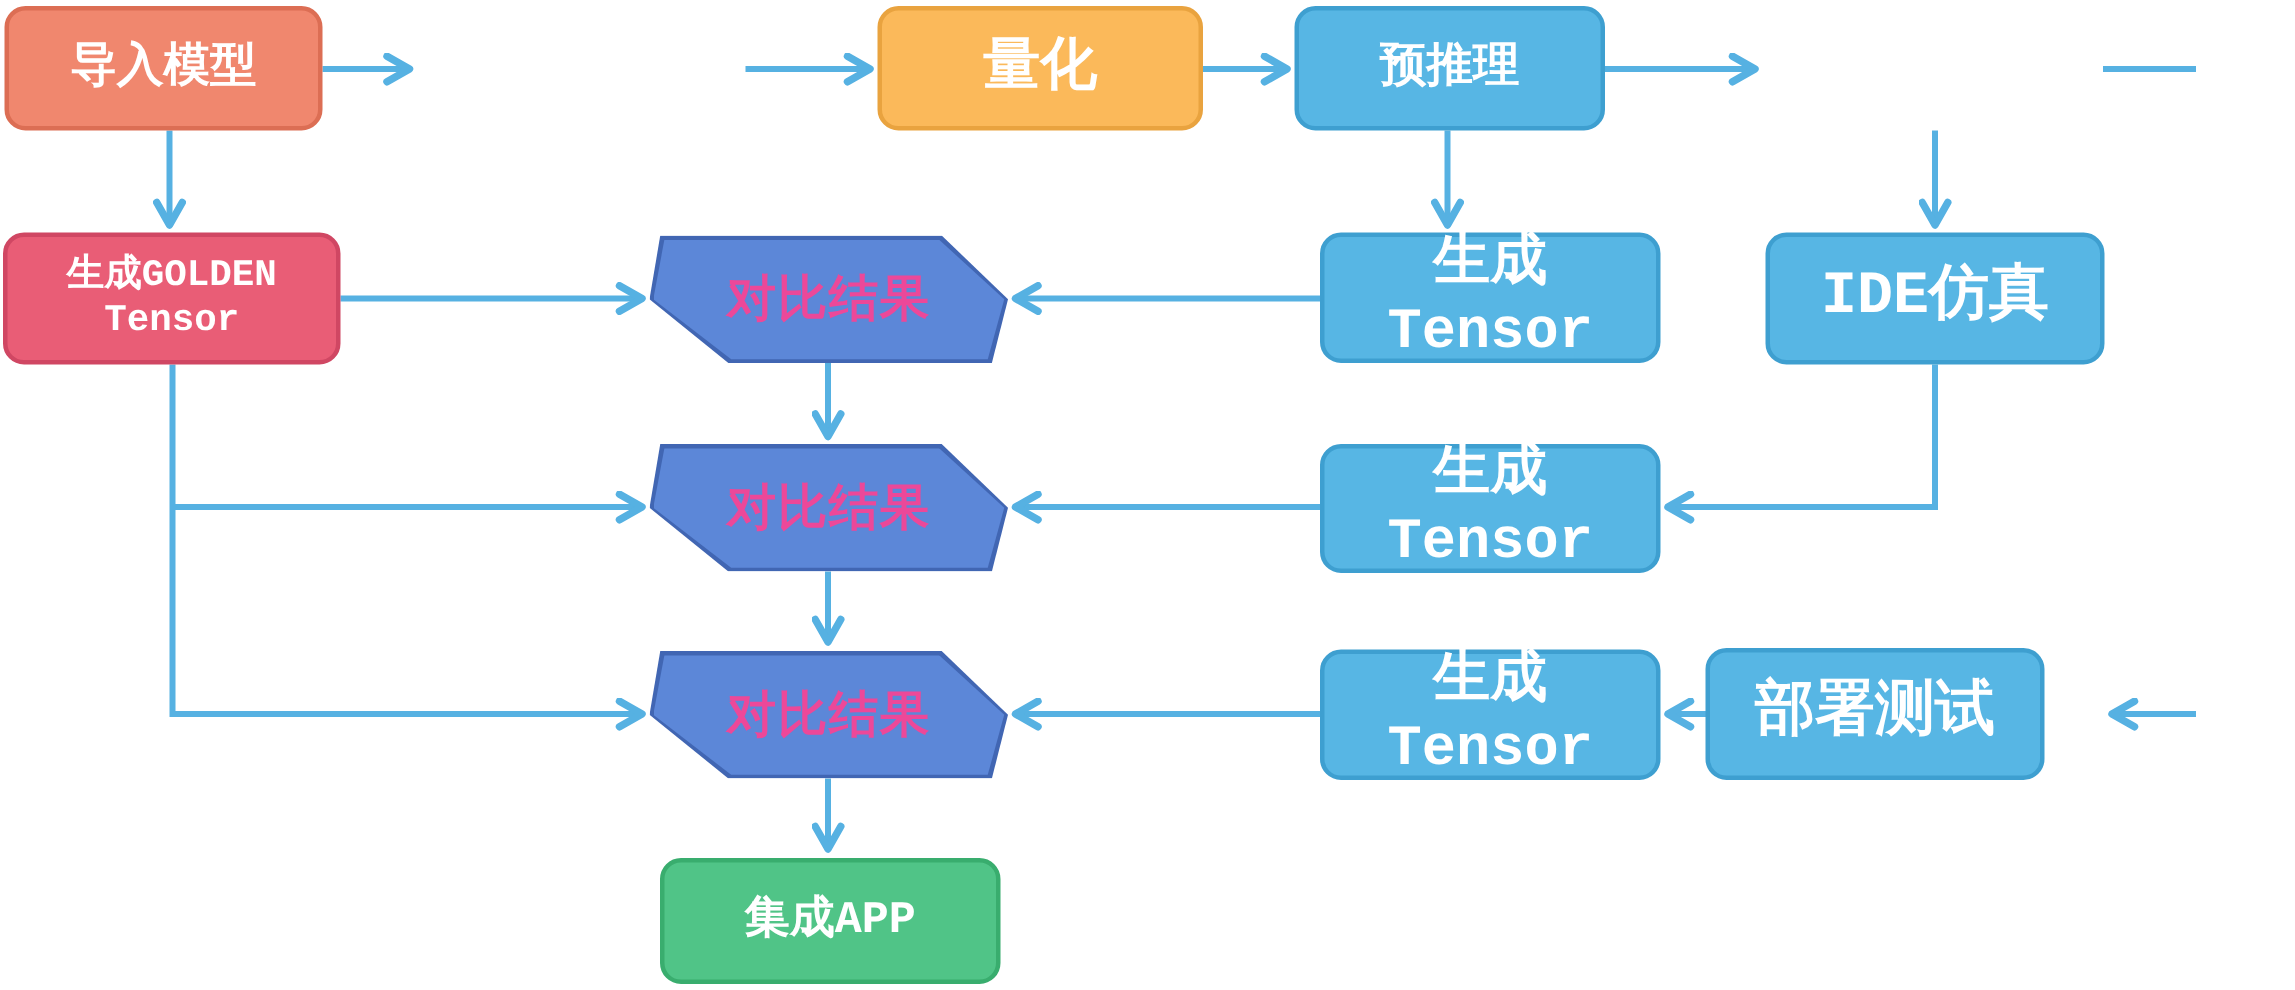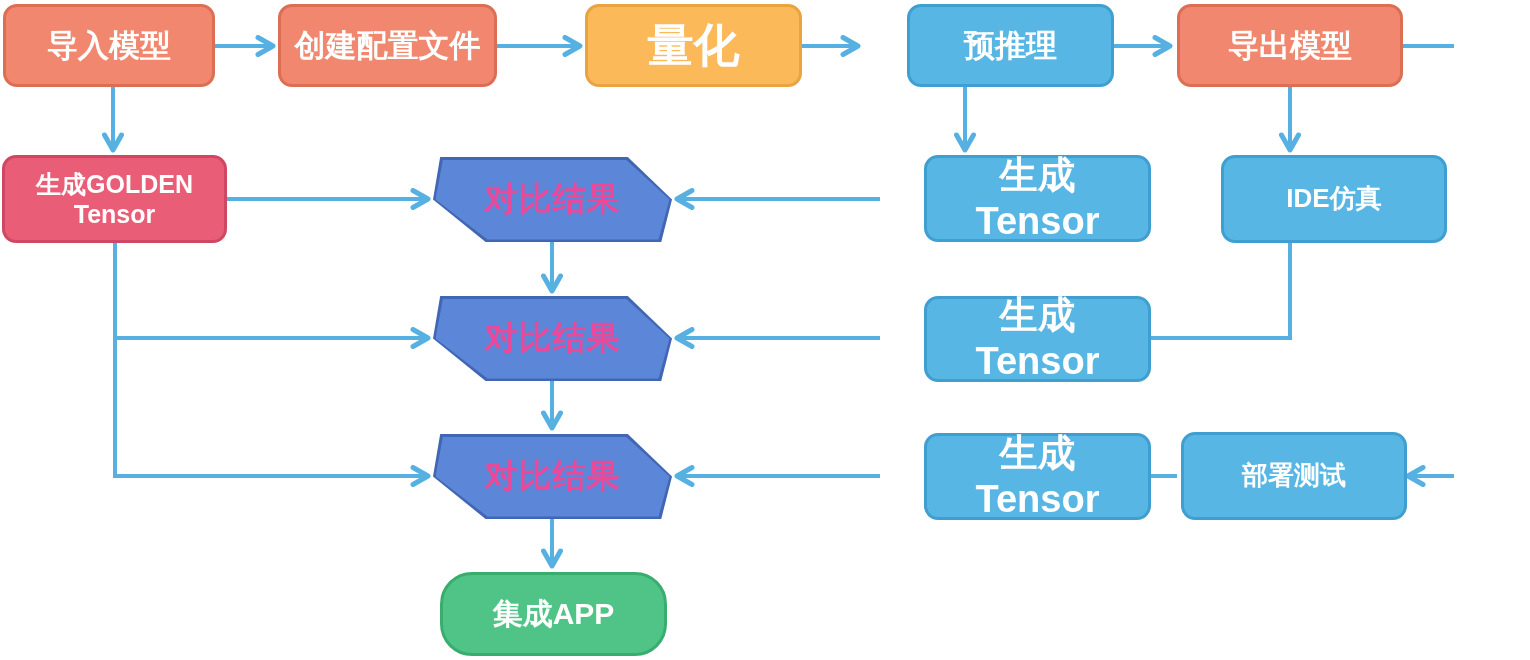--- a/index.html
+++ b/index.html
@@ -1,34 +1,35 @@
 <!DOCTYPE html>
 <html style="--c-connector: #56B1E2; --c-salmon-fill: #F0876E; --c-salmon-border: #DC6E54; --c-amber-fill: #FBB95A; --c-amber-border: #E9A33F; --c-sky-fill: #57B6E4; --c-sky-border: #3E9FD0; --c-red-fill: #E95D76; --c-red-border: #D04763; --c-indigo-fill: #5C87D8; --c-indigo-border: #4166B3; --c-green-fill: #50C487; --c-green-border: #39AD6E; --c-text: #FFFFFF;"><head>
 <meta charset="utf-8">
 <style>
   html,body{margin:0;padding:0;background:#ffffff;}
   .canvas{
     position:relative;width:1454px;height:660px;background:#ffffff;overflow:hidden;
-    font-family:Liberation Sans, sans-serif;
+    font-family:Liberation Mono, monospace;
+    padding-left:10px;
   }
   .edges{position:absolute;left:0;top:0;width:1530px;height:660px;}
   .edge{fill:none;stroke:var(--c-connector,#56B1E2);stroke-width:4;}
   .node{
     position:absolute;box-sizing:border-box;display:flex;flex-direction:column;
     align-items:center;justify-content:center;text-align:center;
     color:#ffffff;font-weight:700;line-height:1.2;
   }
   .rounded{border-radius:14px;border:3px solid transparent;}
   .salmon{background:var(--c-salmon-fill,#F0876E);border-color:var(--c-salmon-border,#DC6E54);}
   .amber{background:var(--c-amber-fill,#FBB95A);border-color:var(--c-amber-border,#E9A33F);}
-  .sky{background:var(--c-sky-fill,#57B6E4);border-color:var(--c-sky-border,#3E9FD0);margin-left:44px;}
+  .sky{background:var(--c-sky-fill,#57B6E4);border-color:var(--c-sky-border,#3E9FD0);}
   .red{background:var(--c-red-fill,#E95D76);border-color:var(--c-red-border,#D04763);text-align:right;}
   .green{background:var(--c-green-fill,#50C487);border-color:var(--c-green-border,#39AD6E);}
-  .fs25{font-size:25px;} .fs28{font-size:38px;} .fs30{font-size:30px;border-radius:32px;}
-  .fs31{font-size:31px;} .fs32{font-size:26px;} .fs34{font-size:46px;}
+  .fs25{font-size:25px;} .fs28{font-size:38px;} .fs30{font-size:30px;}
+  .fs31{font-size:31px;} .fs32{font-size:40px;} .fs34{font-size:38px;}
   .hex-node{position:absolute;display:flex;align-items:center;justify-content:center;}
   .hex-bg{
     position:absolute;inset:0;background:var(--c-indigo-border,#4166B3);
     clip-path:polygon(3% 0%,81.5% 0%,100% 50%,95.5% 100%,22% 100%,0% 50%);
   }
   .hex-fg{
     position:absolute;inset:2.5px;background:var(--c-indigo-fill,#5C87D8);
     clip-path:polygon(3.2% 0%,81.3% 0%,100% 50%,95.3% 100%,22.2% 100%,0% 50%);
   }
   .hex-label{position:relative;z-index:1;color:#ec4899;font-weight:700;font-size:33px;letter-spacing:1px;}
@@ -61,31 +62,25 @@
     <path class="edge" d="M1177 476 H1113" marker-end="url(#arrowhead)"></path>
     <path class="edge" d="M880 476 H678" marker-end="url(#arrowhead)"></path>
     <path class="edge" d="M552 242 V290" marker-end="url(#arrowhead)"></path>
     <path class="edge" d="M552 381 V427" marker-end="url(#arrowhead)"></path>
     <path class="edge" d="M552 519 V565" marker-end="url(#arrowhead)"></path>
   </svg>
 
   <div class="node rounded salmon fs31" style="left:3px;top:4px;width:212px;height:83px">
     <span>导入模型</span>
   </div>
-  <div class="node rounded salmon fs31" style="left:278px;top:4px;width:219px;height:83px">
-    <span>创建配置文件</span>
-  </div>
   <div class="node rounded amber fs34" style="left:585px;top:4px;width:217px;height:83px">
     <span>量化</span>
   </div>
   <div class="node rounded sky fs31" style="left:863px;top:4px;width:207px;height:83px">
     <span>预推理</span>
-  </div>
-  <div class="node rounded salmon fs31" style="left:1177px;top:4px;width:226px;height:83px">
-    <span>导出模型</span>
   </div>
 
   <div class="node rounded red fs25" style="left:2px;top:155px;width:225px;height:88px">
     <span>生成GOLDEN</span>
     <span>Tensor</span>
   </div>
   <div class="hex-node" style="left:433px;top:157px;width:239px;height:85px">
     <div class="hex-bg"></div>
     <div class="hex-fg"></div>
     <span class="hex-label">对比结果</span>

